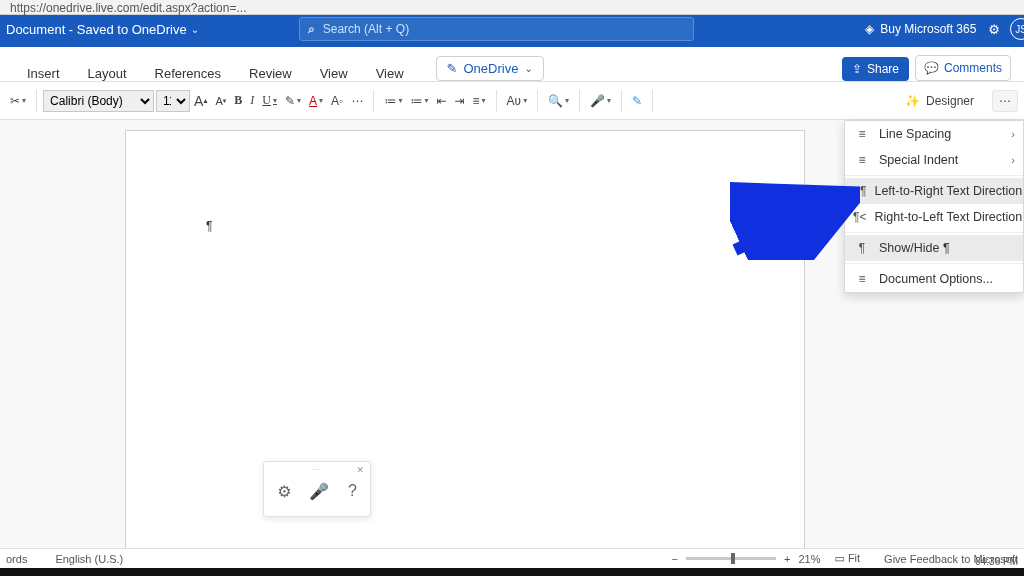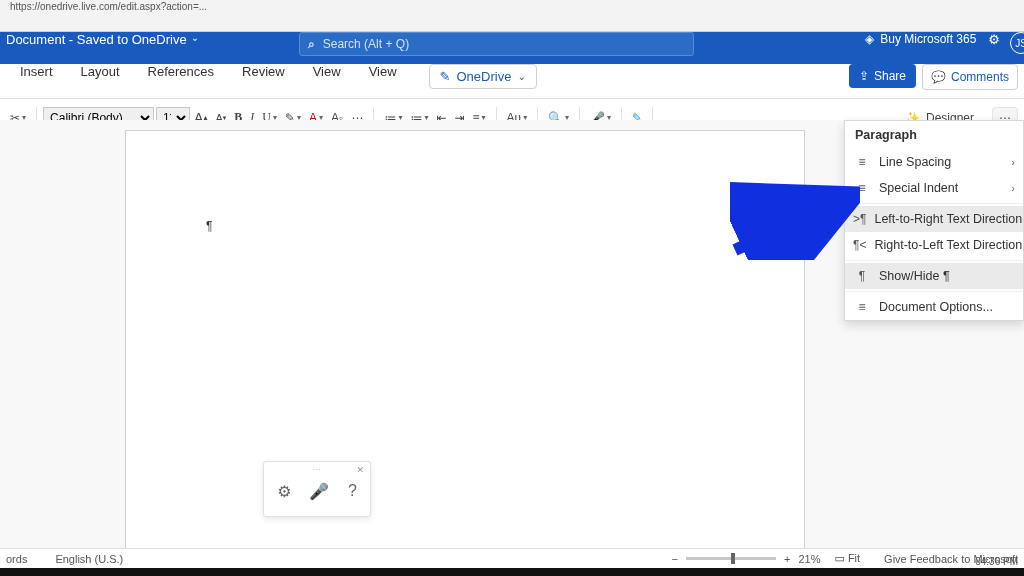--- a/index.html
+++ b/index.html
@@ -1,34 +1,34 @@
 <!DOCTYPE html>
 <html><head>
 <meta charset="utf-8">
 <style>
 * { margin:0; padding:0; box-sizing:border-box; font-family:"Segoe UI",Arial,sans-serif; }
 body { width:1024px; height:576px; overflow:hidden; background:#fff; position:relative; }
 
 
-.browser-bar { height:32px; background:#f3f3f3; border-bottom:1px solid #d0d0d0; font-size:10px; color:#555; padding:1px 10px; }
-
-
-.title-bar { height:32px; background:#185abd; display:flex; align-items:flex-start; color:#fff; font-size:13px; padding:0 0 4px 4px; }
+.browser-bar { height:15px; background:#f3f3f3; border-bottom:1px solid #d0d0d0; font-size:12px; color:#555; padding:1px 10px; }
+
+
+.title-bar { height:32px; background:#185abd; display:flex; align-items:center; color:#fff; font-size:13px; padding:0 0 4px 4px; }
 .title-bar .doc { margin-left:2px; }
 .title-bar .chev { font-size:10px; margin-left:4px; opacity:.9; }
 .search-box { margin-left:100px; background:#2b6cc4; border:1px solid #5a8bd4; border-radius:3px; height:24px; width:395px; display:flex; align-items:center; color:#d0e0f5; font-size:12px; padding:0 8px; }
 .search-box .ico { margin-right:8px; font-weight:bold; }
 .spacer { flex:1; }
 .buy { display:flex; align-items:center; font-size:12px; margin-right:12px; }
 .buy .ico { margin-right:6px; }
 .gear { margin-right:10px; font-size:13px; }
 .avatar { width:22px; height:22px; border-radius:50%; border:1px solid #fff; display:flex; align-items:center; justify-content:center; font-size:10px; margin-right:-8px; }
 
 
-.tabs { height:35px; display:flex; align-items:flex-start; padding:0 6px; border-bottom:1px solid #e0e0e0; font-size:13px; }
+.tabs { height:35px; display:flex; align-items:flex-end; padding:0 13px; border-bottom:1px solid #e0e0e0; font-size:13px; }
 .tabs .tab { padding:0 14px; color:#333; cursor:pointer; }
 .editing-btn { margin-left:18px; border:1px solid #d0d0d0; border-radius:4px; padding:4px 10px; display:flex; align-items:center; color:#185abd; font-size:13px; }
 .editing-btn .pen { margin-right:6px; }
 .editing-btn .chv { margin-left:6px; font-size:10px; }
 .share-btn { margin-left:auto; background:#185abd; color:#fff; border-radius:4px; padding:5px 10px; font-size:12px; display:flex; align-items:center; }
 .share-btn .ico { margin-right:5px; }
 .comments-btn { margin-left:6px; border:1px solid #d0d0d0; border-radius:4px; padding:5px 8px; font-size:12px; color:#185abd; display:flex; align-items:center; }
 .comments-btn .ico { margin-right:5px; }
 
 
@@ -175,21 +175,20 @@
 
 <div class="dictate">
   <span class="dots">⋯</span>
   <span class="close">✕</span>
   <span class="btn">⚙</span>
   <span class="btn mic">🎤</span>
   <span class="btn">?</span>
 </div>
 
 <div class="panel">
-  <div class="hdr">Paragraph</div>
   <div class="item">
     <span class="ico">≡</span>
     <span>Line Spacing</span>
     <span class="arr">›</span>
   </div>
   <div class="item">
     <span class="ico">≡</span>
     <span>Special Indent</span>
     <span class="arr">›</span>
   </div>

